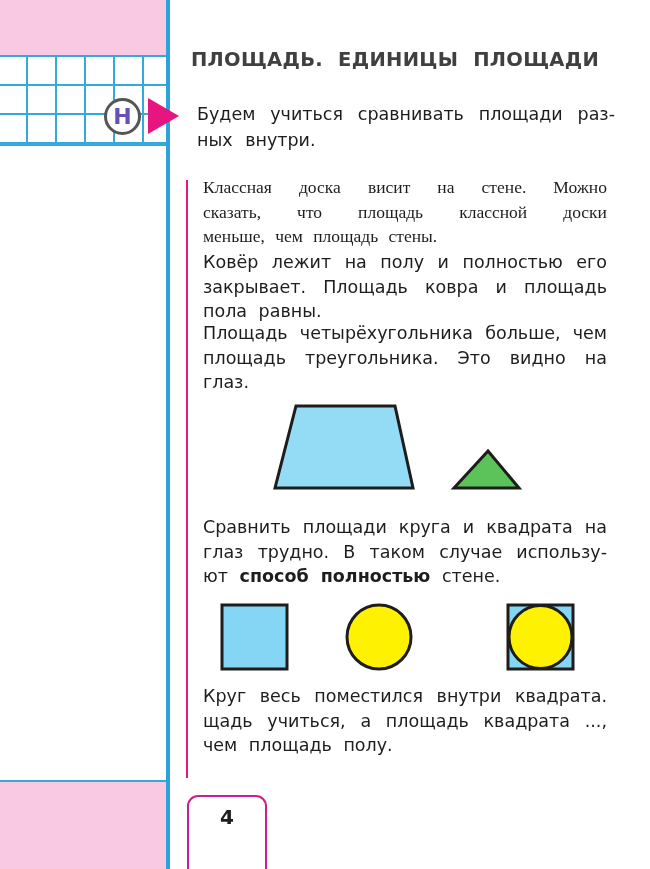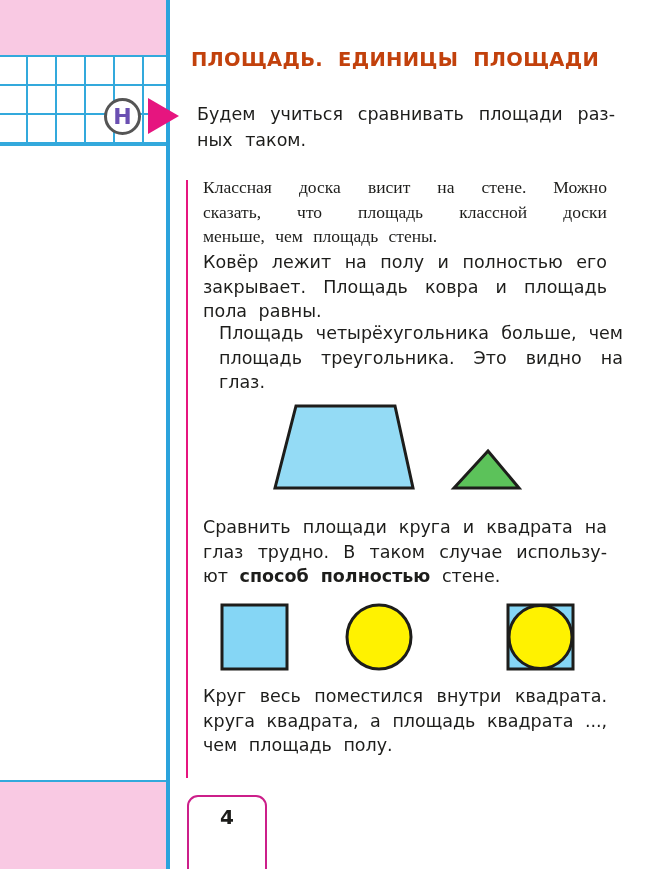--- a/index.html
+++ b/index.html
@@ -38,21 +38,21 @@
       color: #6a4fb2; font-weight: bold; font-size: 22px;
       font-family: "DejaVu Sans", sans-serif;
     }
     .pointer {
       position: absolute; left: 148px; top: 98px; width: 0; height: 0;
       border-top: 18px solid transparent; border-bottom: 18px solid transparent;
       border-left: 31px solid #e6157f;
     }
     .title {
       position: absolute; left: 190px; top: 48px; width: 410px;
-      text-align: center; color: #c2410c; font-weight: bold; font-size: 19.5px;
+      text-align: center; color: #404040; font-weight: bold; font-size: 19.5px;
       letter-spacing: 0.3px; word-spacing: 8px;
       font-family: "DejaVu Sans", sans-serif;
     }
     .intro {
       position: absolute; left: 187px; top: 101px; width: 418px;
       font-size: 17.5px; line-height: 26px; text-align: justify;
       word-spacing: 7px;
       margin-left: 10px;
     }
     .intro .line2 { display: block; }
@@ -62,21 +62,21 @@
     }
     .para {
       position: absolute; left: 203px; width: 404px;
       font-size: 17.5px; line-height: 24.5px;
       word-spacing: 6px;
     }
     .para .ln { display: block; text-align-last: justify; white-space: nowrap; }
     .para .ln.last { text-align-last: left; }
     .p1 { top: 175px; font-family: Liberation Serif, serif; }
     .p2 { top: 250px; }
-    .p3 { top: 321px; margin-left: 16px; }
+    .p3 { top: 321px; }
     .p4 { top: 515px; }
     .p5 { top: 684px; }
     b.strong { font-weight: bold; }
     svg.figs { position: absolute; left: 0; top: 0; }
     .page-num-box {
       position: absolute; left: 187px; top: 795px; width: 76px; height: 90px;
       border: 2.5px solid #cc1f8a; border-radius: 11px; background: #ffffff;
     }
     .page-num {
       position: absolute; left: 0; right: 0; top: 8px; text-align: center;
@@ -93,21 +93,21 @@
 
 <div class="badge">
   <span>Н</span>
 </div>
 <div class="pointer"></div>
 
 <div class="title">ПЛОЩАДЬ. ЕДИНИЦЫ ПЛОЩАДИ</div>
 
 <div class="intro">
   <span style="display:block; text-align-last: justify; white-space: nowrap;">Будем учиться сравнивать площади раз-</span>
-  <span class="line2">ных таком.</span>
+  <span class="line2">ных внутри.</span>
 </div>
 
 <div class="content-line"></div>
 
 <div class="para p1">
   <span class="ln">Классная доска висит на стене. Можно</span>
   <span class="ln">сказать, что площадь классной доски</span>
   <span class="ln last">меньше, чем площадь стены.</span>
 </div>
 
@@ -143,19 +143,19 @@
 </svg>
 
 <div class="para p4">
   <span class="ln">Сравнить площади круга и квадрата на</span>
   <span class="ln">глаз трудно. В таком случае использу-</span>
   <span class="ln last"><span>ют</span>  <b class="strong">способ полностью</b>  <span>стене.</span></span>
 </div>
 
 <div class="para p5">
   <span class="ln">Круг весь поместился внутри квадрата.</span>
-  <span class="ln">круга квадрата, а площадь квадрата ...,</span>
+  <span class="ln">щадь учиться, а площадь квадрата ...,</span>
   <span class="ln last">чем площадь полу.</span>
 </div>
 
 <div class="page-num-box">
   <div class="page-num">4</div>
 </div>
 
 </body></html>

